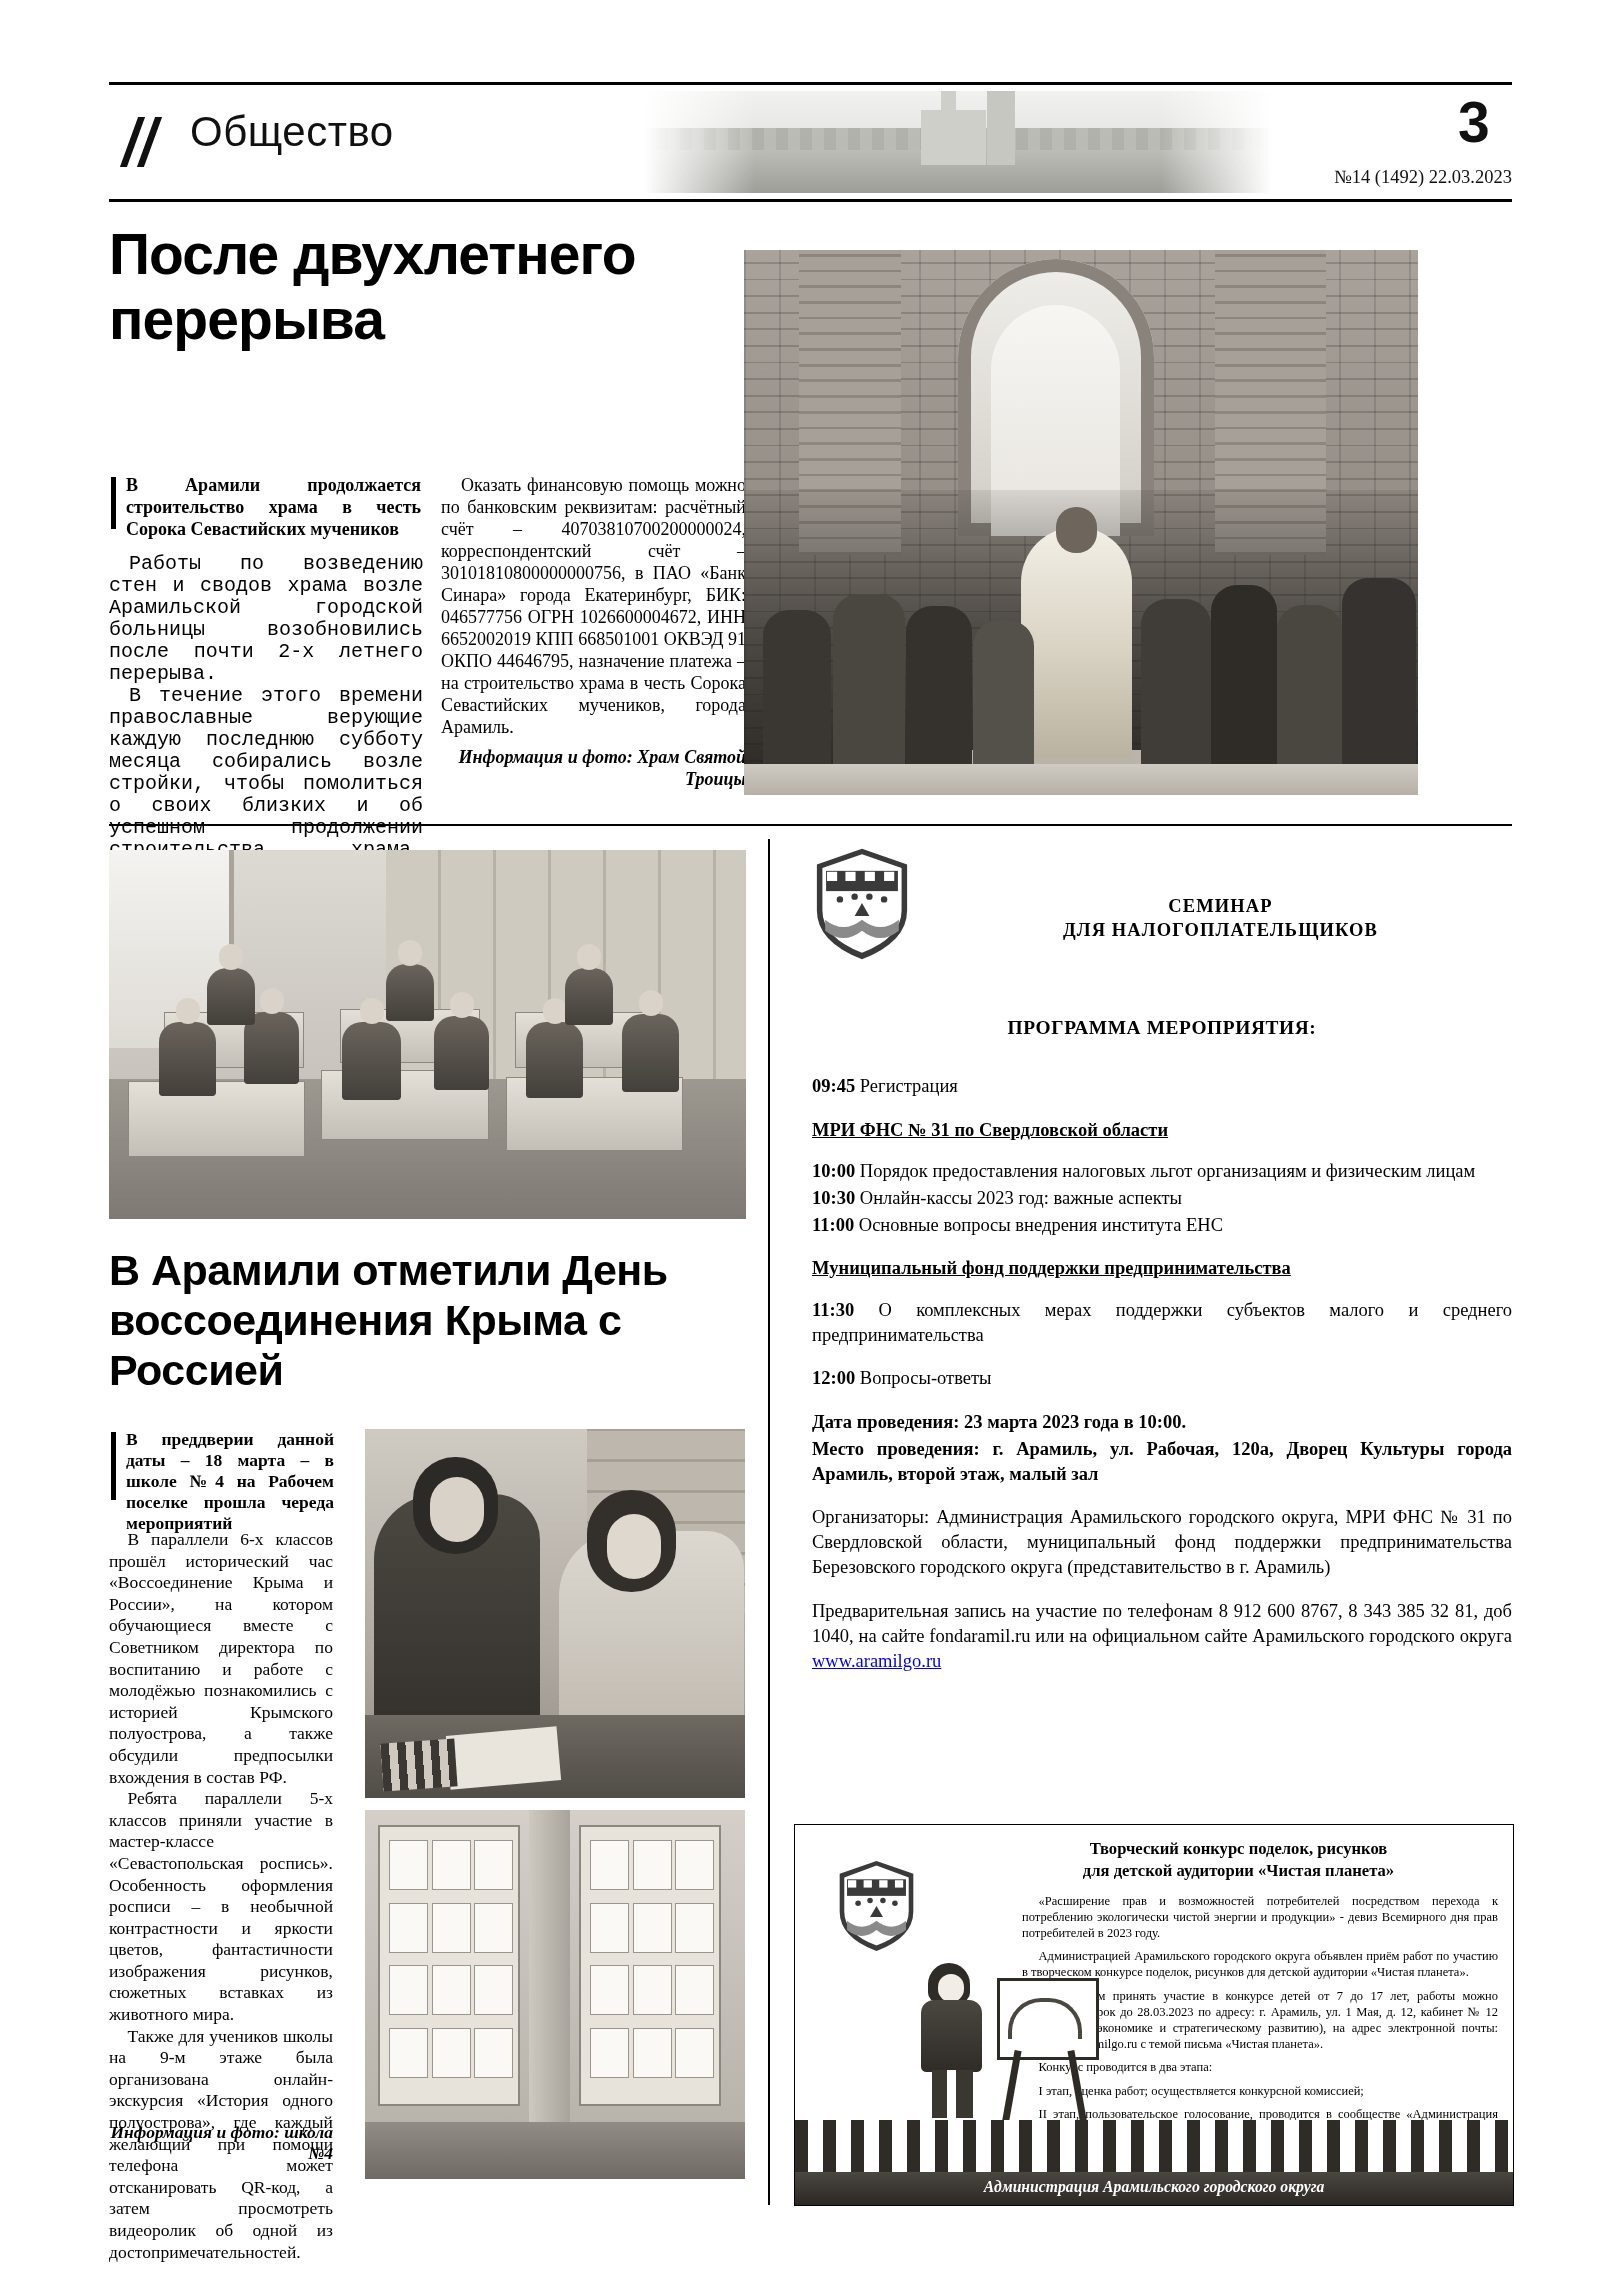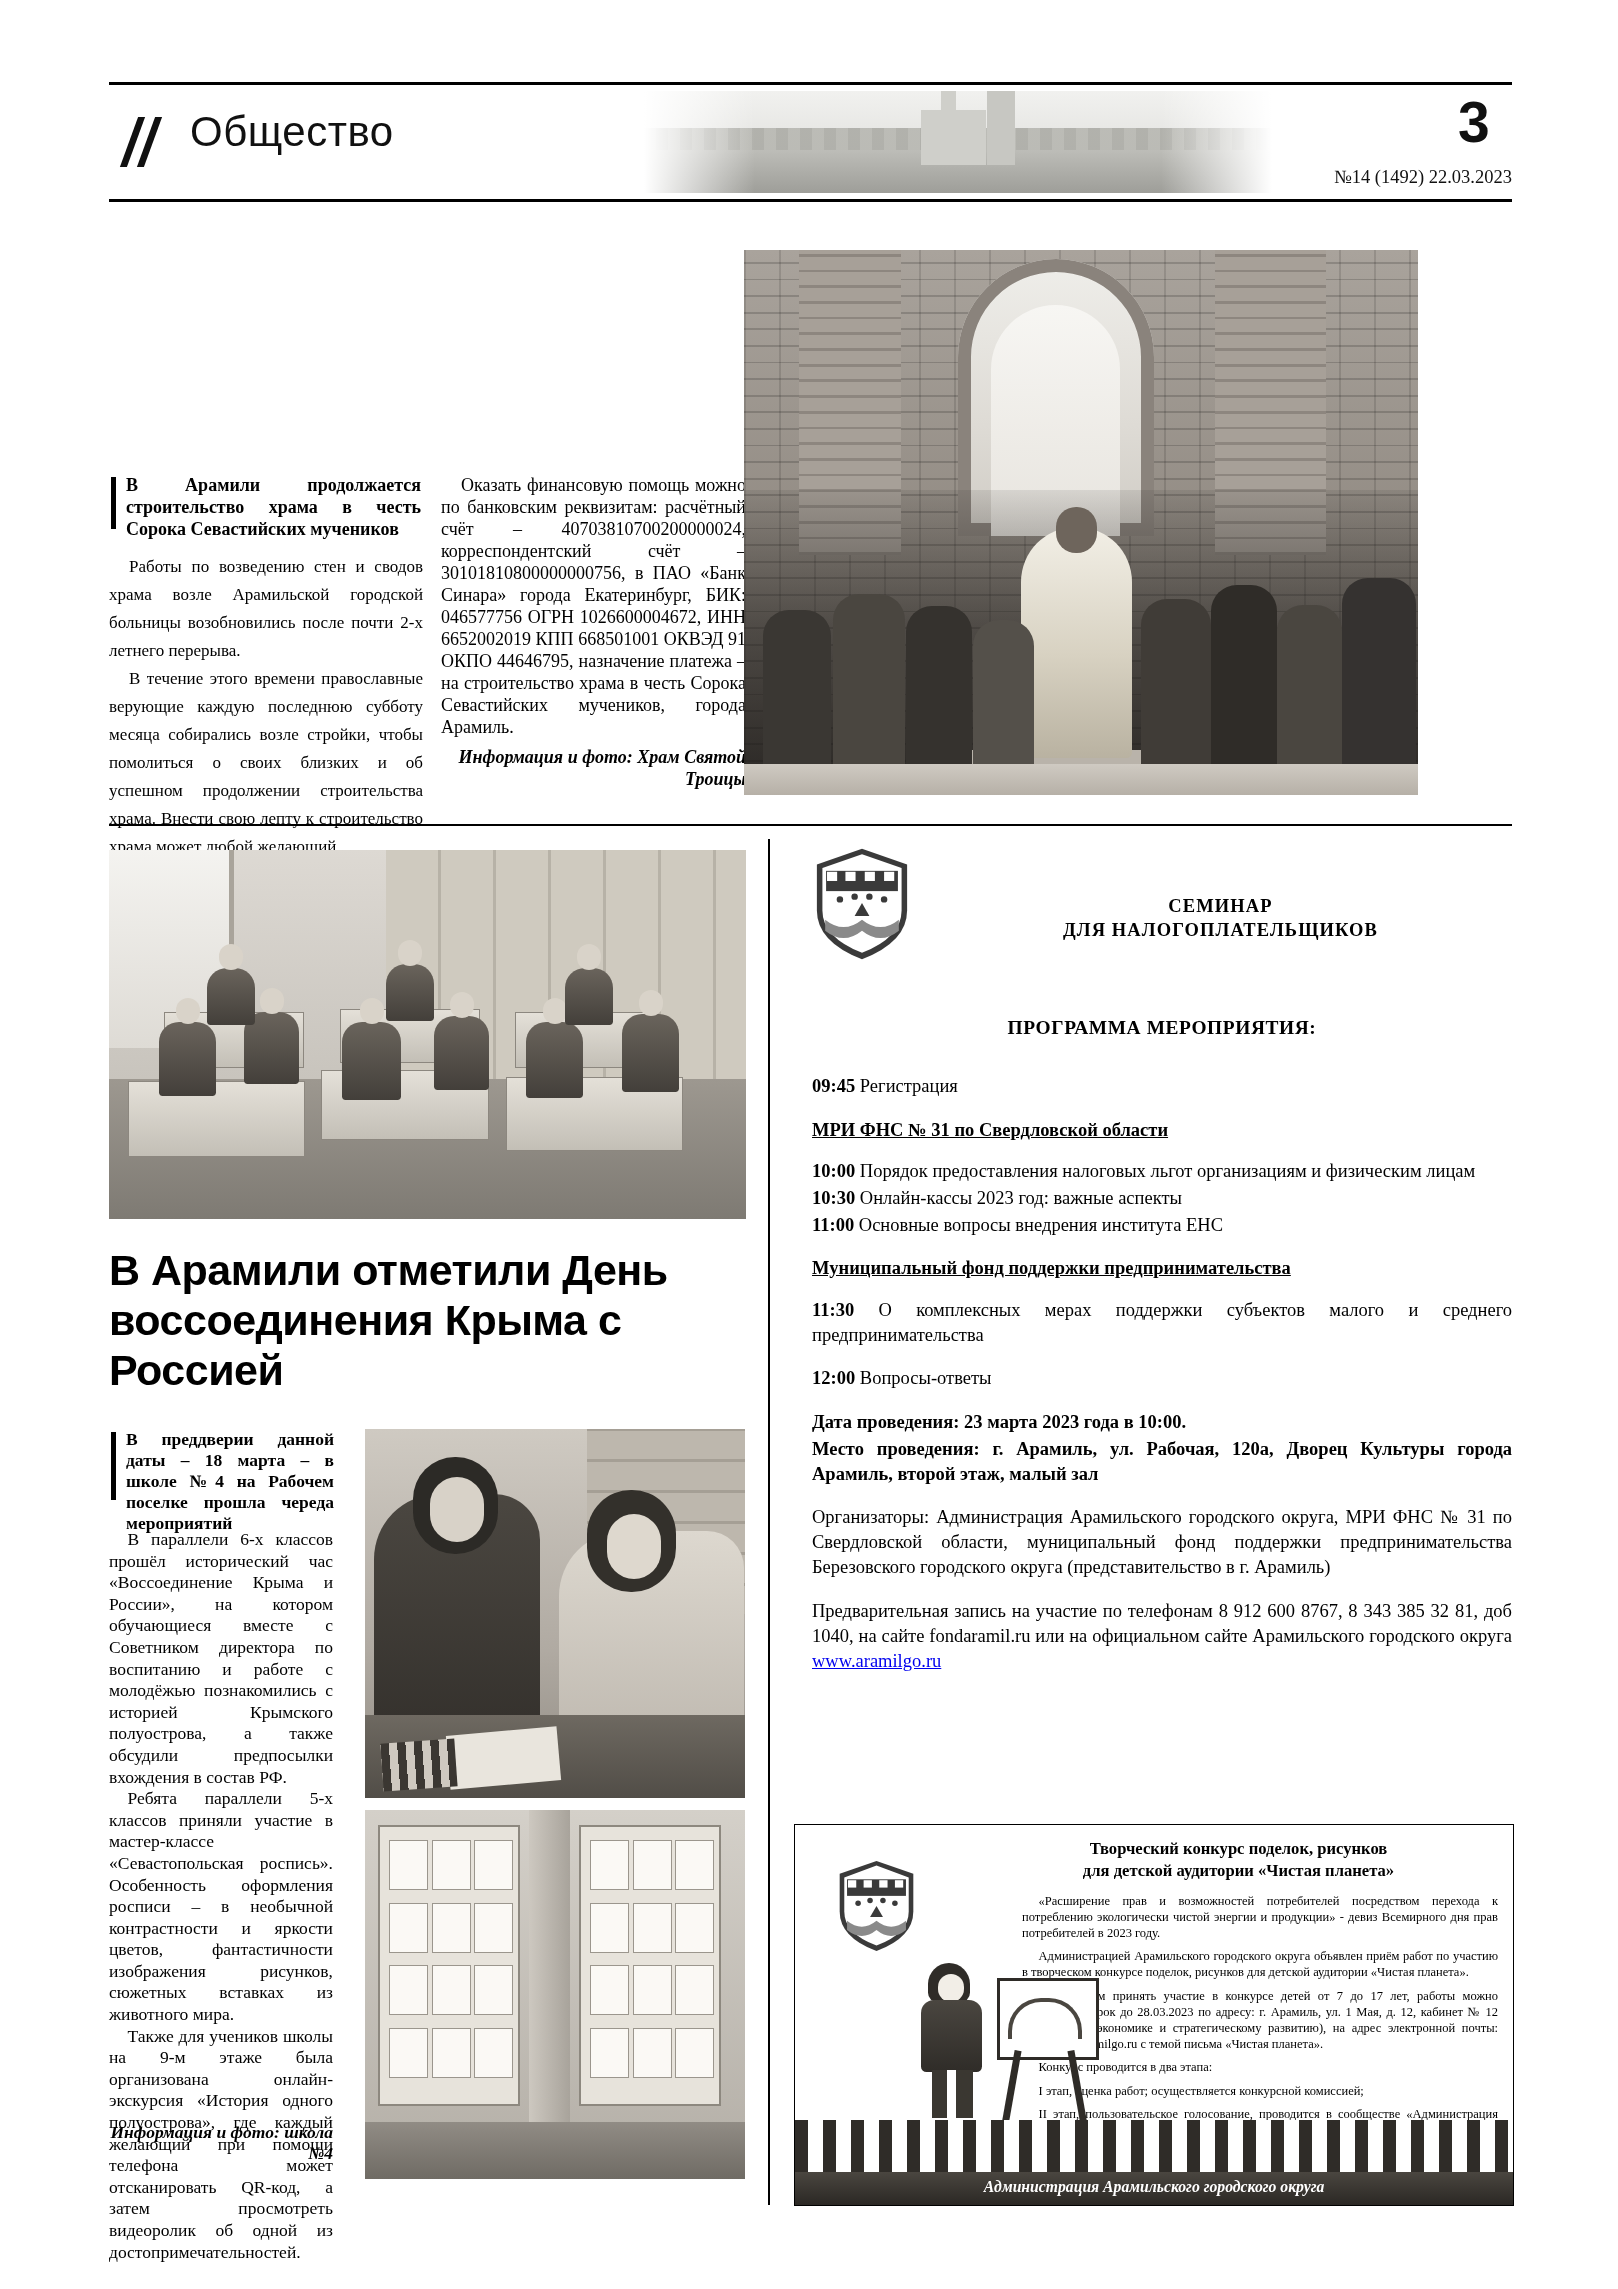--- a/index.html
+++ b/index.html
@@ -201,24 +201,24 @@
     font-weight: bold;
     font-size: 18px;
     line-height: 22px;
     text-align: justify;
   }
   .col-a {
     position: absolute;
     left: 109px;
     top: 545px;
     width: 314px;
-    font-size: 17px;
-    line-height: 28px;
+    font-size: 20px;
+    line-height: 22px;
     text-align: justify;
-    font-family: Liberation Serif, serif;
+    font-family: Liberation Mono, monospace;
   }
   .col-b {
     position: absolute;
     left: 441px;
     top: 466px;
     width: 305px;
     font-size: 18px;
     line-height: 22px;
     text-align: justify;
     font-family: "Liberation Serif", serif;
@@ -679,20 +679,21 @@
       <div class="tower"></div>
     </div>
     <div class="masthead-fade-l"></div>
     <div class="masthead-fade-r"></div>
 
 
     <div class="page-number">3</div>
     <div class="issue-line">№14 (1492) 22.03.2023</div>
   </div>
 
+  <div class="headline-1">После двухлетнего перерыва</div>
   <div class="lead-rule"></div>
   <div class="lead-1">В Арамили продолжается строительство храма в честь Сорока Севастийских мучеников</div>
 
   <div class="col-a">
     <p>Работы по возведению стен и сводов храма возле Арамильской городской больницы возобновились после почти 2-х летнего перерыва.</p>
     <p>В течение этого времени православные верующие каждую последнюю субботу месяца собирались возле стройки, чтобы помолиться о своих близких и об успешном продолжении строительства храма. Внести свою лепту к строительство храма может любой желающий.</p>
   </div>
   <div class="col-b">
     <p>Оказать финансовую помощь можно по банковским реквизитам: расчётный счёт – 40703810700200000024, корреспондентский счёт – 30101810800000000756, в ПАО «Банк Синара» города Екатеринбург, БИК: 046577756 ОГРН 1026600004672, ИНН 6652002019 КПП 668501001 ОКВЭД 91 ОКПО 44646795, назначение платежа – на строительство храма в честь Сорока Севастийских мучеников, города Арамиль.</p>
   </div>

